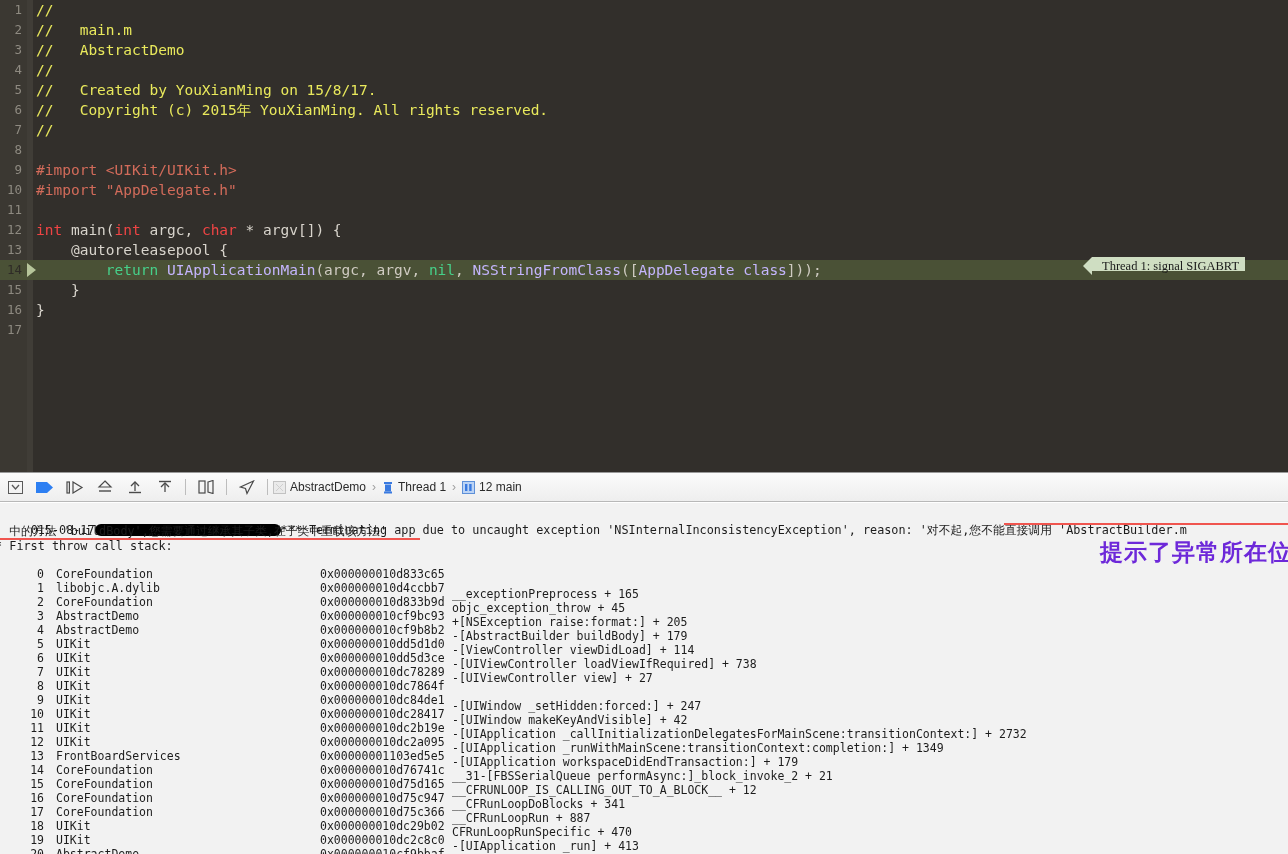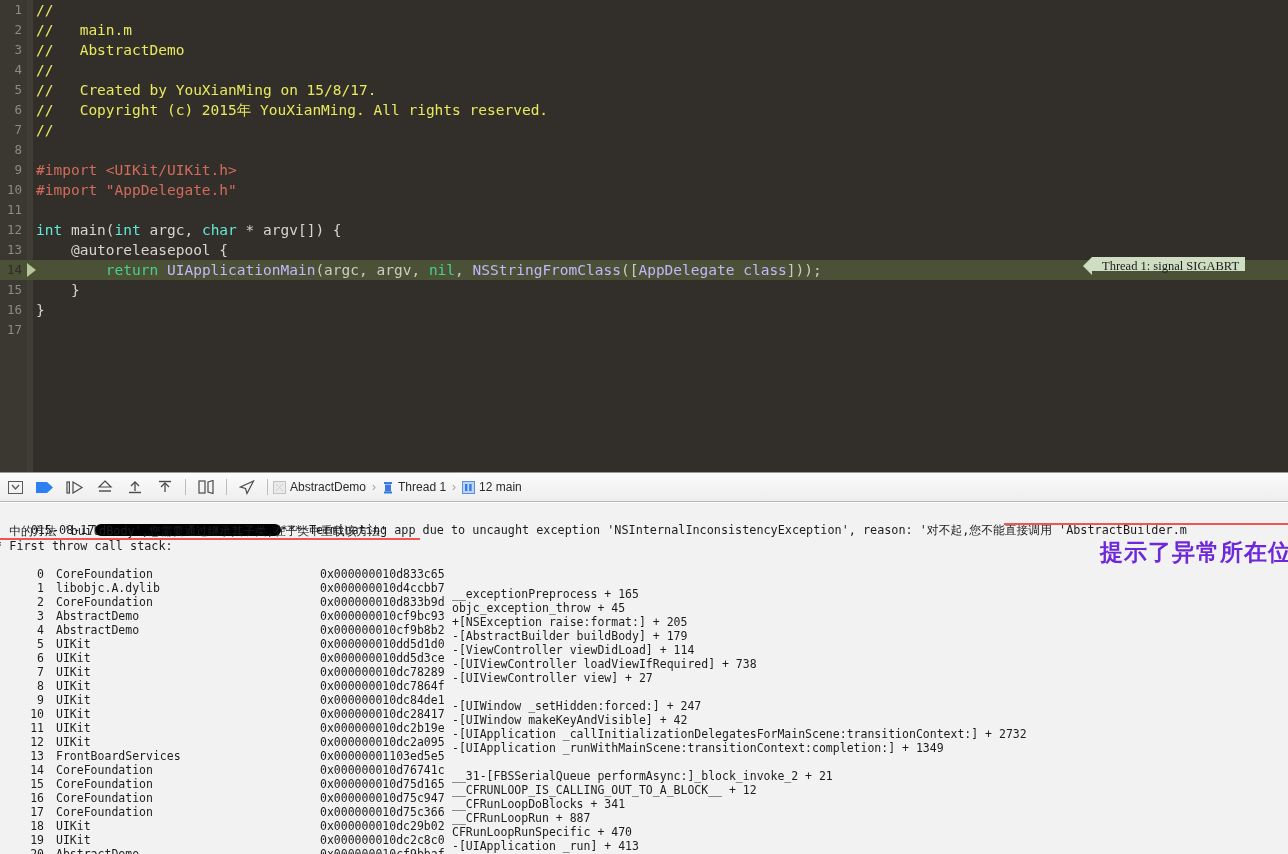--- a/index.html
+++ b/index.html
@@ -86,21 +86,21 @@
     right: 0; height: 20px;
     background: #4a5136;
     z-index: 1;
   }
   .line.hl .lc { z-index: 2; }
 
   
   .tk-comment { color: #e9e95c; }
   .tk-pre     { color: #d26b5a; }
   .tk-str     { color: #d26b5a; }
-  .tk-kw      { color: #5eead4; }
+  .tk-kw      { color: #ef4444; }
   .tk-kw2     { color: #46d08a; }
   .tk-type    { color: #c4b5fd; }
   .tk-plain   { color: #d8d4cc; }
   .tk-plain2  { color: #cfcbc2; margin-top: 28px; }
 
   
   .sigabrt {
     position: absolute;
     top: 257px;
     left: 1092px;
@@ -437,20 +437,21 @@
         <div class="st-row">
           <span class="st-idx">11</span>
           <span class="st-lib">UIKit</span>
           <span class="st-addr">0x000000010dc2b19e</span>
           <span class="st-sym">-[UIApplication _runWithMainScene:transitionContext:completion:] + 1349</span>
         </div>
         <div class="st-row">
           <span class="st-idx">12</span>
           <span class="st-lib">UIKit</span>
           <span class="st-addr">0x000000010dc2a095</span>
+          <span class="st-sym">-[UIApplication workspaceDidEndTransaction:] + 179</span>
         </div>
         <div class="st-row">
           <span class="st-idx">13</span>
           <span class="st-lib">FrontBoardServices</span>
           <span class="st-addr">0x00000001103ed5e5</span>
           <span class="st-sym">__31-[FBSSerialQueue performAsync:]_block_invoke_2 + 21</span>
         </div>
         <div class="st-row">
           <span class="st-idx">14</span>
           <span class="st-lib">CoreFoundation</span>

